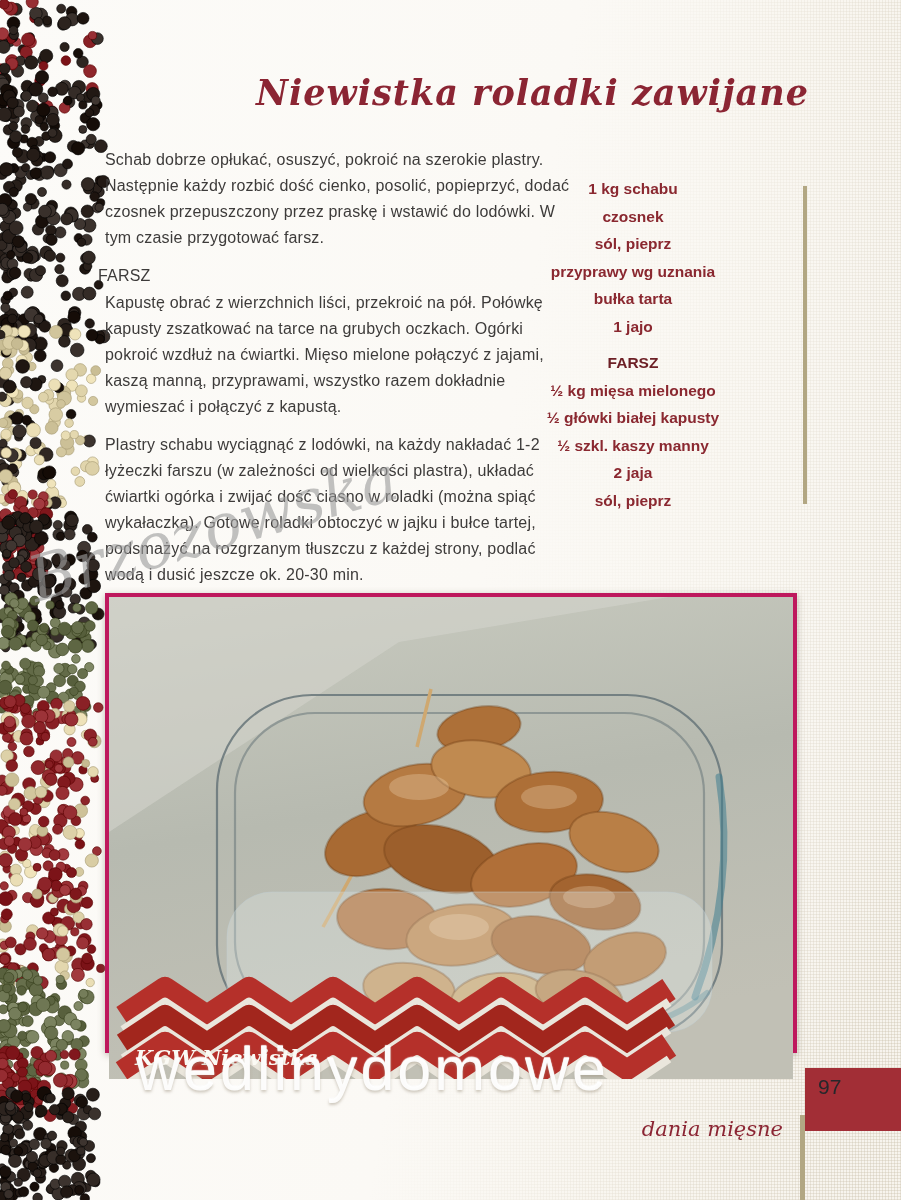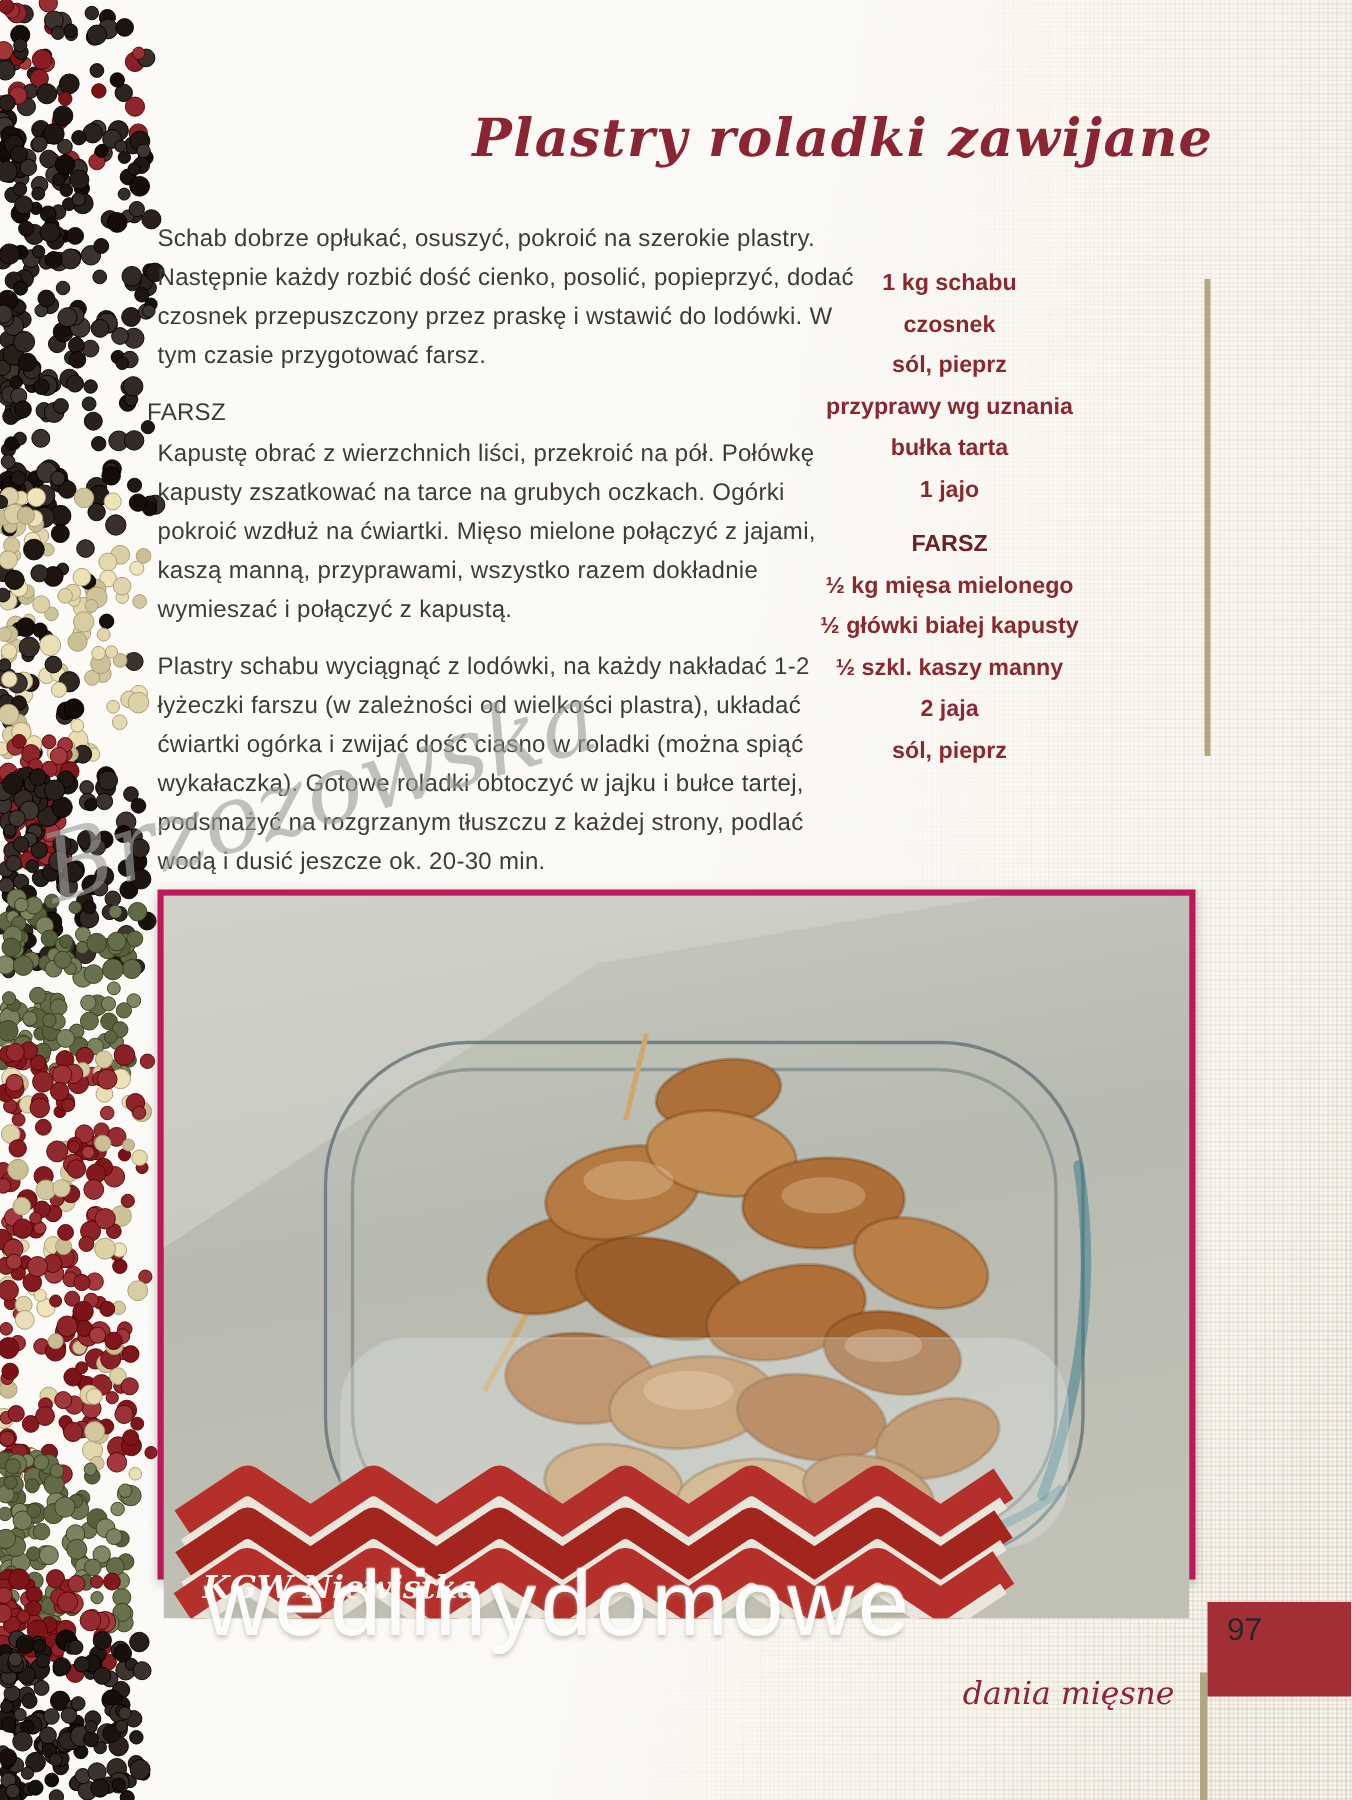--- a/index.html
+++ b/index.html
@@ -1348,21 +1348,21 @@
       <circle cx="37.3" cy="1173.2" r="4.3" fill="#2c231e" stroke="#000000" stroke-width="0.6"></circle>
       <circle cx="46.0" cy="1143.7" r="5.2" fill="#3d342f" stroke="#000000" stroke-width="0.6"></circle>
       <circle cx="60.8" cy="1159.6" r="5.0" fill="#201712" stroke="#000000" stroke-width="0.6"></circle>
       <circle cx="60.7" cy="1151.2" r="4.1" fill="#2c231e" stroke="#000000" stroke-width="0.6"></circle>
       <circle cx="34.3" cy="1144.3" r="5.2" fill="#3c332e" stroke="#000000" stroke-width="0.6"></circle>
       <circle cx="54.6" cy="1109.6" r="5.2" fill="#271e19" stroke="#000000" stroke-width="0.6"></circle>
       <circle cx="13.4" cy="1143.1" r="4.1" fill="#3f3631" stroke="#000000" stroke-width="0.6"></circle>
       <circle cx="79.2" cy="1189.9" r="4.5" fill="#19100b" stroke="#000000" stroke-width="0.6"></circle>
     </svg>
 
-  <div class="title" style="color: rgb(139, 37, 51);">Plastry roladki zawijane</div>
+  <div class="title" style="color: rgb(139, 37, 51);">Niewistka roladki zawijane</div>
 
   <div class="body-col" style="color: rgb(61, 59, 58);">
     <p>Schab dobrze opłukać, osuszyć, pokroić na szerokie plastry. Następnie każdy rozbić dość cienko, posolić, popieprzyć, dodać czosnek przepuszczony przez praskę i wstawić do lodówki. W tym czasie przygotować farsz.</p>
     <p class="farsz-head">FARSZ</p>
     <p>Kapustę obrać z wierzchnich liści, przekroić na pół. Połówkę kapusty zszatkować na tarce na grubych oczkach. Ogórki pokroić wzdłuż na ćwiartki. Mięso mielone połączyć z jajami, kaszą manną, przyprawami, wszystko razem dokładnie wymieszać i połączyć z kapustą.</p>
     <p>Plastry schabu wyciągnąć z lodówki, na każdy nakładać 1-2 łyżeczki farszu (w zależności od wielkości plastra), układać ćwiartki ogórka i zwijać dość ciasno w roladki (można spiąć wykałaczką). Gotowe roladki obtoczyć w jajku i bułce tartej, podsmażyć na rozgrzanym tłuszczu z każdej strony, podlać wodą i dusić jeszcze ok. 20-30 min.</p>
   </div>
 
   <div class="ingredients" style="color: rgb(138, 40, 48);">
     <div>1 kg schabu</div>

